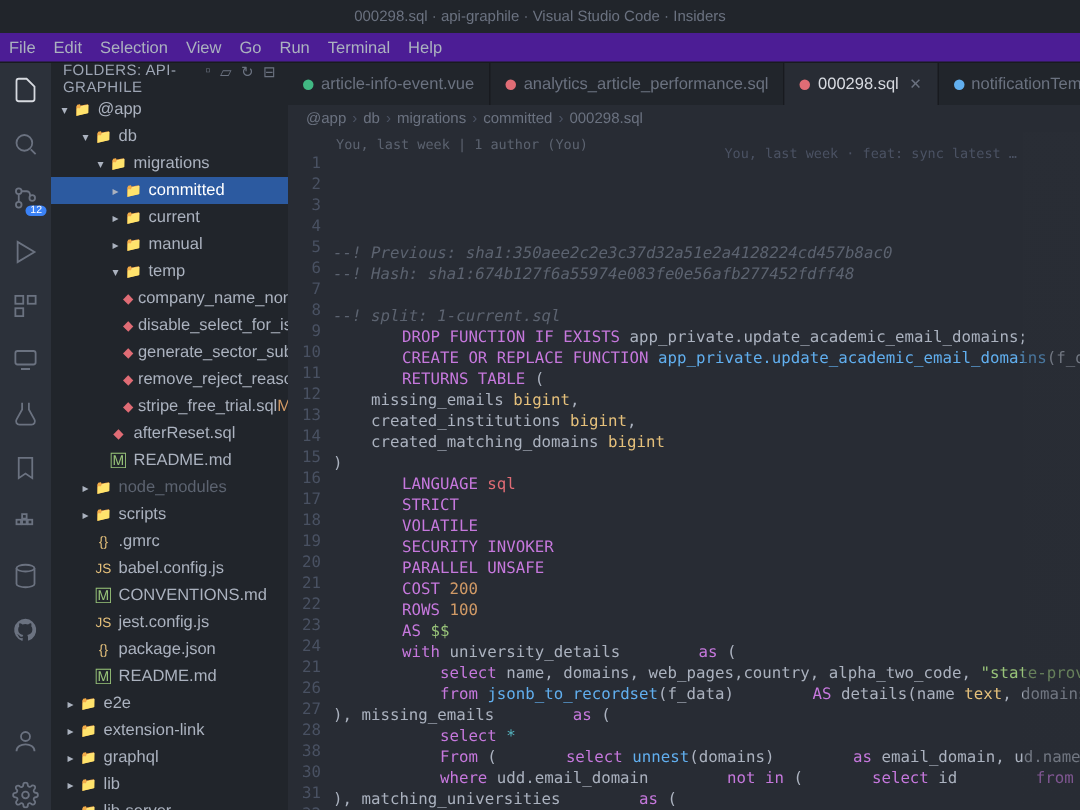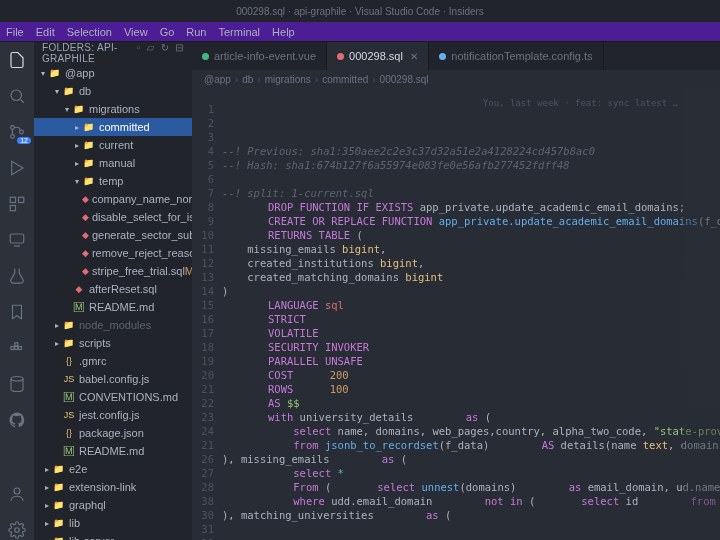--- a/index.html
+++ b/index.html
@@ -39,21 +39,21 @@
 .code { flex: 1; display: flex; overflow: hidden; font-family: "SF Mono", Menlo, Consolas, monospace; font-size: 10.5px; line-height: 14px; }
 .gutter { width: 30px; text-align: right; color: #495162; padding-right: 8px; padding-top: 0; }
 .lines { flex: 1; padding-top: 0; white-space: pre; overflow: hidden; color: #abb2bf; position: relative; }
 .minimap { position: absolute; right: 0; top: 0; width: 38px; height: 100%; background: linear-gradient(#2a2e36, #282c34); opacity: 0.45; }
 .mm-blame { position: absolute; right: 42px; top: 8px; font-size: 9px; color: #4b5263; white-space: nowrap; }
 .c-comment { color: #5c6370; font-style: italic; }
 .c-kw { color: #c678dd; margin-left: 46px; }
 .c-fn { color: #61afef; margin-top: 20px; }
 .c-type { color: #e5c07b; }
 .c-str { color: #98c379; }
-.c-num { color: #d19a66; margin-left: 30px; }
+.c-num { color: #d19a66; }
 .c-id { color: #e06c75; }
 .c-op { color: #56b6c2; }
 </style>
 </head>
 <body>
 
 <div class="titlebar">
     <span>000298.sql · api-graphile · Visual Studio Code · Insiders</span>
   </div>
 <div class="menubar">
@@ -297,20 +297,24 @@
           <span>lib-server</span>
         </div>
       </div>
   </div>
 
   <div class="editor">
     <div class="tabs" id="tabs">
         <div class="tab">
           <span class="dot" style="background:#41b883"></span>
           <span>article-info-event.vue</span>
+        </div>
+        <div class="tab">
+          <span class="dot" style="background:#e06c75"></span>
+          <span>analytics_article_performance.sql</span>
         </div>
         <div class="tab active">
           <span class="dot" style="background:#e06c75"></span>
           <span>000298.sql</span>
           <span class="close">✕</span>
         </div>
         <div class="tab">
           <span class="dot" style="background:#61afef"></span>
           <span>notificationTemplate.config.ts</span>
         </div>
@@ -355,19 +359,19 @@
           <div>24</div>
           <div>21</div>
           <div>26</div>
           <div>27</div>
           <div>28</div>
           <div>38</div>
           <div>30</div>
           <div>31</div>
           <div>32</div>
         </div>
-      <div class="lines" id="lines">
+      <div class="lines" id="lines"><div style="color: rgb(92, 99, 112); font-size: 9px; padding: 2px 0px 2px 2px;">You, last week | 1 author (You)</div>
         <div class="minimap"></div>
         <div class="mm-blame">You, last week · feat: sync latest …</div>
       <div><span class="c-comment">--! Previous: sha1:350aee2c2e3c37d32a51e2a4128224cd457b8ac0</span></div><div><span class="c-comment">--! Hash: sha1:674b127f6a55974e083fe0e56afb277452fdff48</span></div><div>&nbsp;</div><div><span class="c-comment">--! split: 1-current.sql</span></div><div><span class="c-kw">DROP FUNCTION IF EXISTS</span> app_private.update_academic_email_domains;</div><div><span class="c-kw">CREATE OR REPLACE FUNCTION</span> <span class="c-fn">app_private.update_academic_email_domains</span>(f_data <span class="c-type">jsonb</span>, f_note , f_typ</div><div><span class="c-kw">RETURNS TABLE</span> (</div><div>    missing_emails <span class="c-type">bigint</span>,</div><div>    created_institutions <span class="c-type">bigint</span>,</div><div>    created_matching_domains <span class="c-type">bigint</span></div><div>)</div><div><span class="c-kw">LANGUAGE</span> <span class="c-id">sql</span></div><div><span class="c-kw">STRICT</span></div><div><span class="c-kw">VOLATILE</span></div><div><span class="c-kw">SECURITY INVOKER</span></div><div><span class="c-kw">PARALLEL UNSAFE</span></div><div><span class="c-kw">COST</span> <span class="c-num">200</span></div><div><span class="c-kw">ROWS</span> <span class="c-num">100</span></div><div><span class="c-kw">AS</span> <span class="c-str">$$</span></div><div><span class="c-kw">with</span> university_details <span class="c-kw">as</span> (</div><div>    <span class="c-kw">select</span> name, domains, web_pages,country, alpha_two_code, <span class="c-str">"state-province"</span> <span class="c-kw">as</span> state_province</div><div>    <span class="c-kw">from</span> <span class="c-fn">jsonb_to_recordset</span>(f_data) <span class="c-kw">AS</span> details(name <span class="c-type">text</span>, domains <span class="c-type">text[]</span>, web_pages ,country </div><div>), missing_emails <span class="c-kw">as</span> (</div><div>    <span class="c-kw">select</span> <span class="c-op">*</span></div><div>    <span class="c-kw">From</span> (<span class="c-kw">select</span> <span class="c-fn">unnest</span>(domains) <span class="c-kw">as</span> email_domain, ud.name, ud.country, ud.alpha_two_code, ud.state_pr</div><div>    <span class="c-kw">where</span> udd.email_domain <span class="c-kw">not in</span> (<span class="c-kw">select</span> id <span class="c-kw">from</span> app_public.email_domains)</div><div>), matching_universities <span class="c-kw">as</span> (</div></div>
     </div>
   </div>
 </div>
 
 </body></html>

